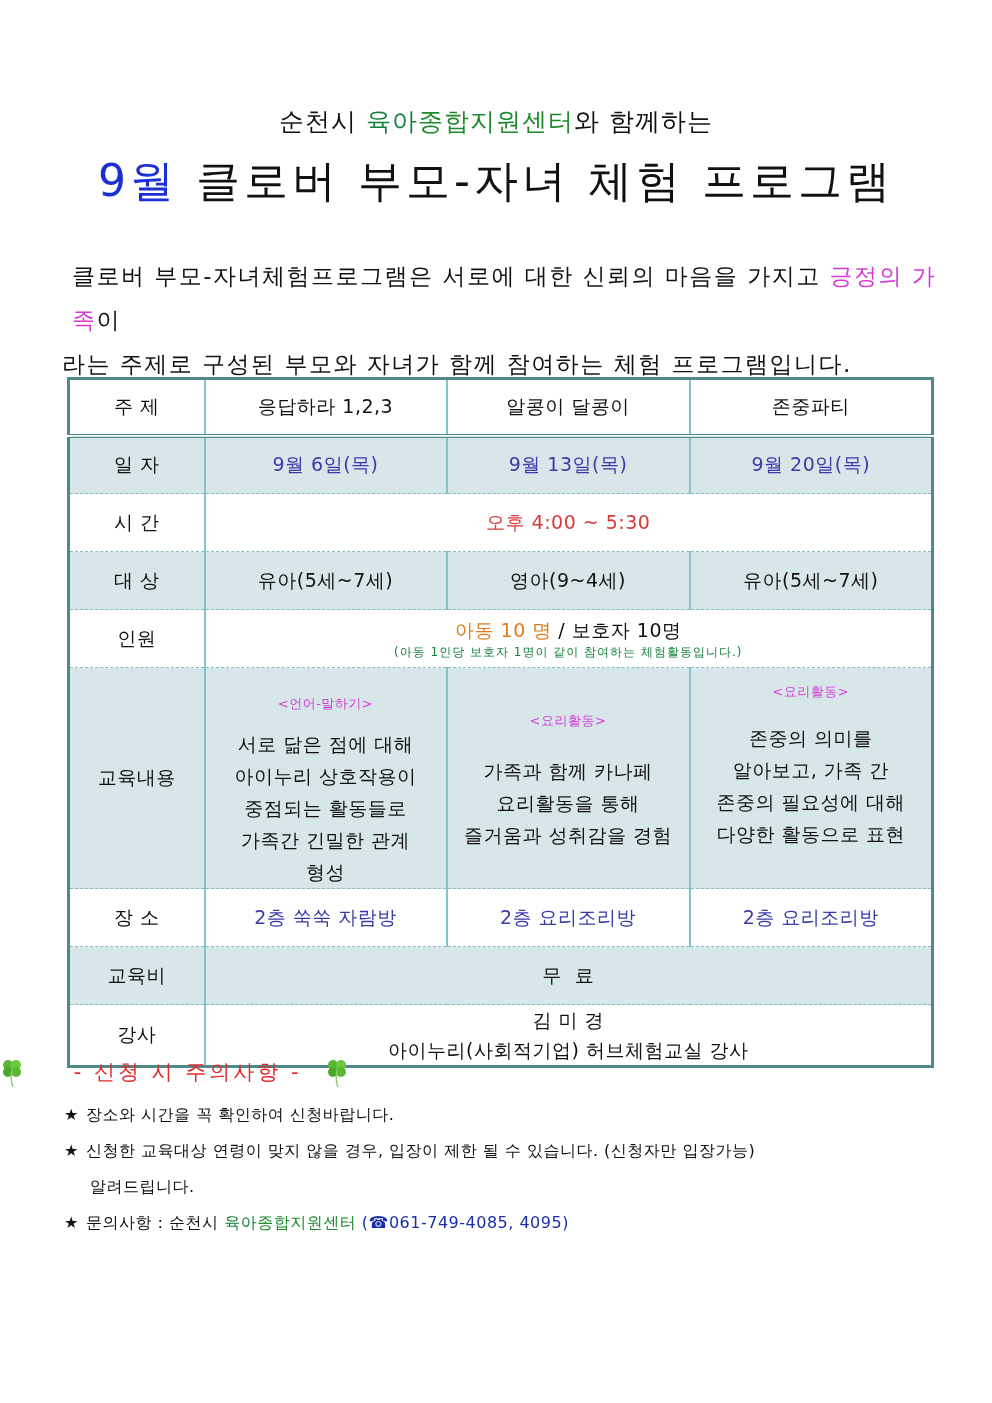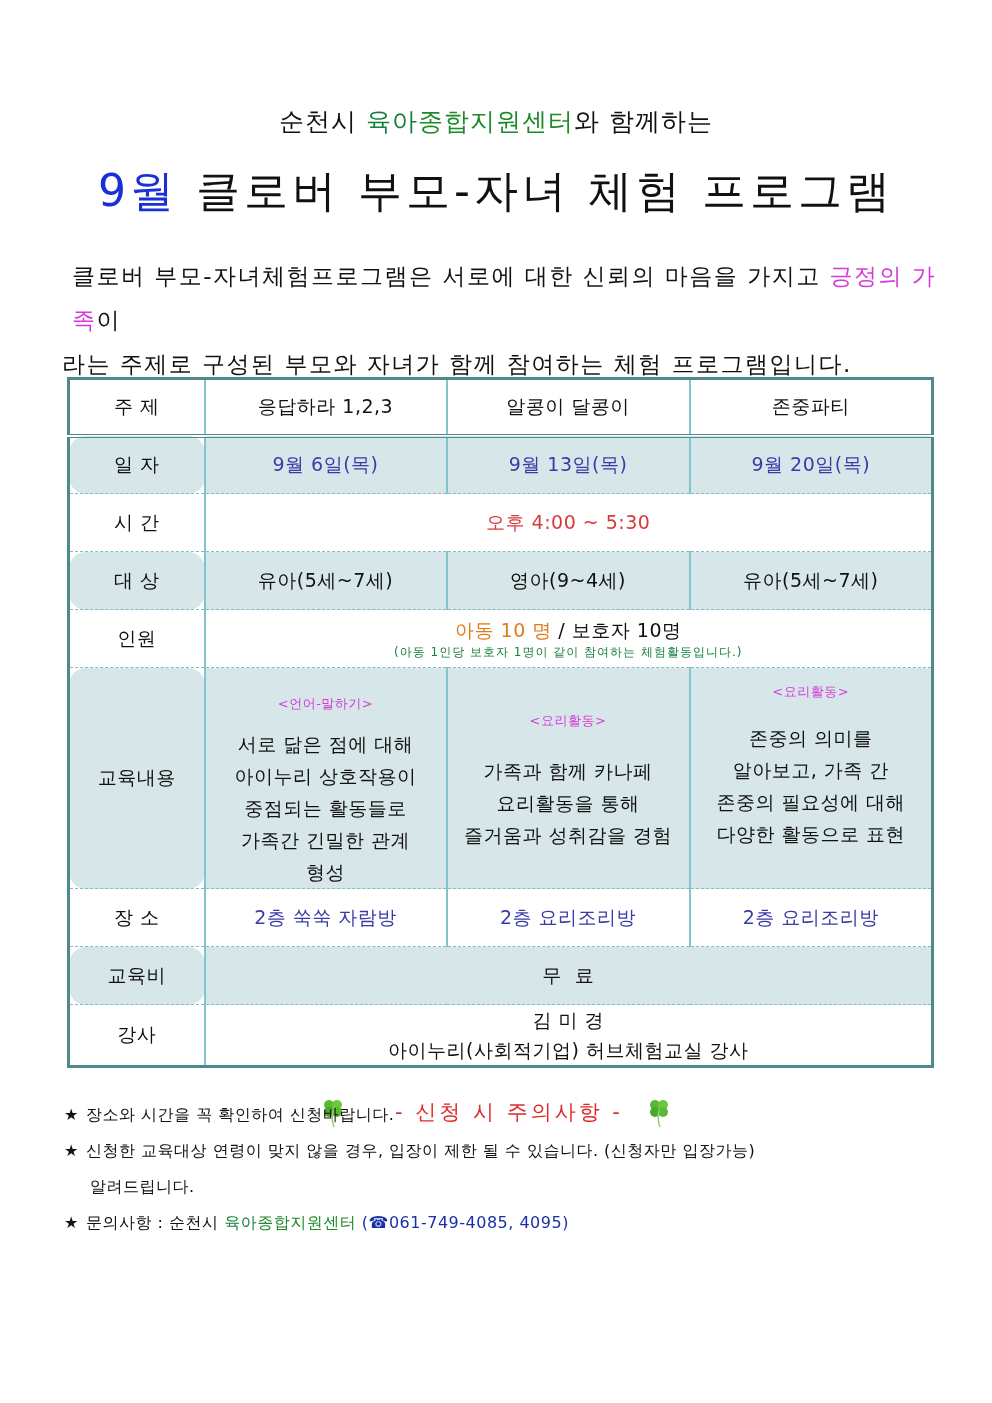--- a/index.html
+++ b/index.html
@@ -3,44 +3,44 @@
 <meta charset="utf-8">
 <style>
   html, body { margin: 0; padding: 0; background: #ffffff; }
   body { width: 992px; height: 1403px; position: relative; overflow: hidden;
          font-family: "DejaVu Sans", "Liberation Sans", sans-serif; color: #111; }
   .subtitle { position: absolute; top: 105px; left: 0; width: 992px; text-align: center;
               font-size: 25px; letter-spacing: 1px; }
   .red { color: #15803d; }
   .green { color: #1f8a2a; }
   .magenta { color: #d63ad6; }
-  .title { position: absolute; top: 162px; left: 0; width: 992px; text-align: center;
+  .title { position: absolute; top: 152px; left: 0; width: 992px; text-align: center;
            font-size: 44px; letter-spacing: 4px; }
   .title .month { color: #1a2fd6; }
   .intro { position: absolute; top: 254px; left: 62px; width: 890px;
            font-size: 23px; line-height: 44px; letter-spacing: 1.5px; }
   .intro p { margin: 0; }
   .intro .l1 { padding-left: 10px; }
 
   table.prog { position: absolute; top: 377px; left: 67px; width: 866px;
                border-collapse: collapse; border: 3px solid #4e8a8c; table-layout: fixed; }
   table.prog td { text-align: center; vertical-align: middle; font-size: 19px;
                   border-left: 2px solid #82c4ca; border-right: 2px solid #82c4ca;
                   border-bottom: 1px dashed #84bcc4; padding: 0; letter-spacing: 0.5px; }
-  table.prog td.lbl { width: 136px; border-radius: 17px; }
+  table.prog td.lbl { width: 136px; }
   table.prog tr.shade td { background: #d7e6e9; }
   table.prog tr.hdr td { border-bottom: 4px double #4e8a8c; }
   .dkblue { color: #3a3aa8; }
   .time { color: #d83a3a; }
   .orange { color: #e07b1a; }
   .small { font-size: 12px; color: #15803d; letter-spacing: 1px; }
   .tag { font-size: 13px; color: #d63ad6; display: block; margin-bottom: 8px; }
   .edu { font-size: 20px; line-height: 32px; }
 
-  .notice-title { position: absolute; top: 1098px; left: 0; width: 992px; text-align: center;
+  .notice-title { position: absolute; top: 1058px; left: 0; width: 992px; 
                   font-size: 21px; color: #e02a2a; letter-spacing: 3px; }
   .clover { display: inline-block; width: 24px; height: 30px; vertical-align: middle; }
   .notes { position: absolute; top: 1100px; left: 64px; width: 880px; font-size: 16px; }
   .notes .item { height: 36px; line-height: 30px; letter-spacing: 0.5px; }
   .notes .cont { padding-left: 26px; }
   .star { display: inline-block; width: 22px; }
   .bold-blue { color: #1a2fa8; font-weight: bold; }
   .phone { color: #1a2fa8; }
 </style>
 </head>

